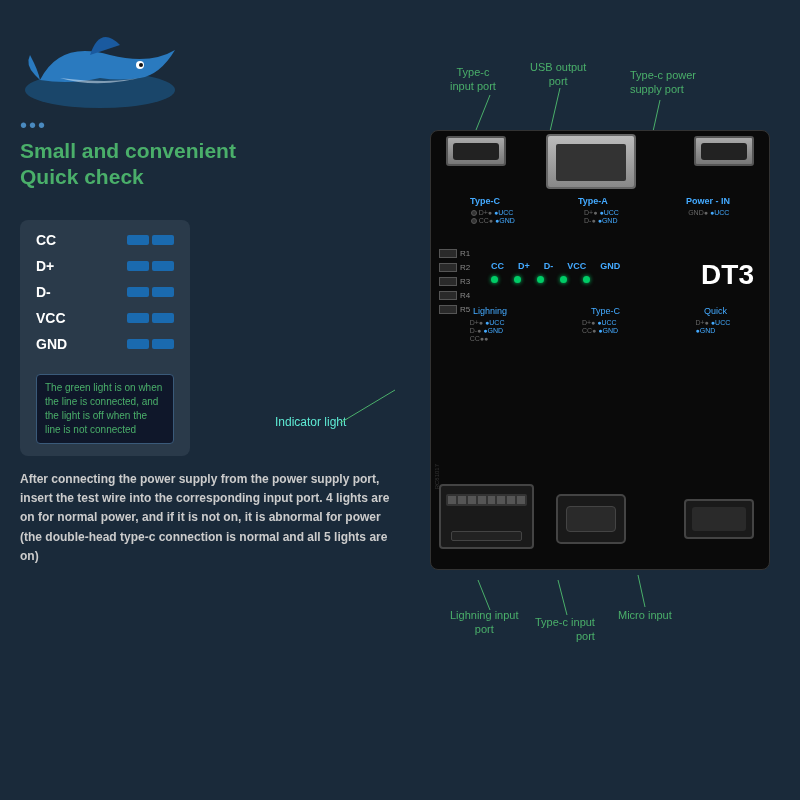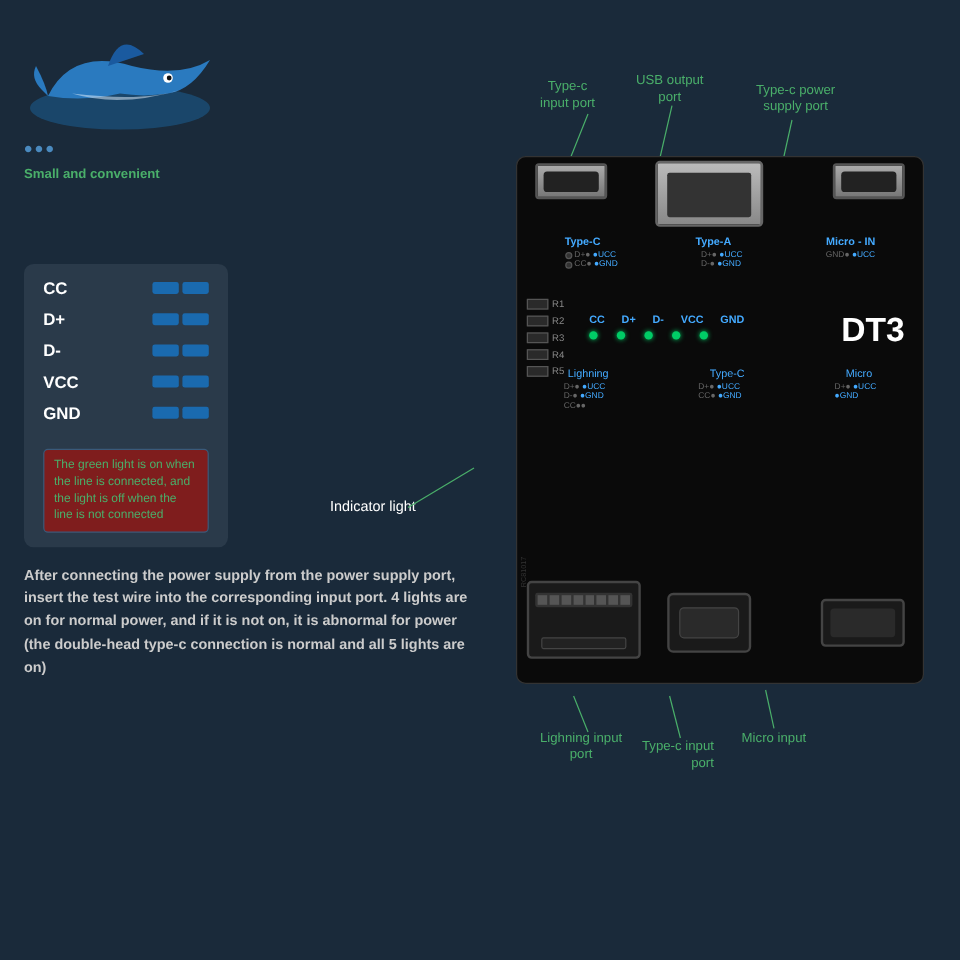--- a/index.html
+++ b/index.html
@@ -42,21 +42,21 @@
 
     .brand-name {
       font-size: 32px;
       font-weight: 900;
       color: #fff;
       letter-spacing: 2px;
     }
 
     .tagline1, .tagline2 {
       color: #4aaf6a;
-      font-size: 11px;
+      font-size: 21px;
       font-weight: bold;
       margin-top: 2px;
     }
 
     
     .indicator-panel {
       position: absolute;
       top: 220px;
       left: 20px;
       background: #2a3a4a;
@@ -86,21 +86,21 @@
 
     .bar {
       width: 22px;
       height: 10px;
       background: #1a6aaf;
       border-radius: 2px;
     }
 
     .indicator-note {
       margin-top: 22px;
-      background: #7f1d1d;
+      background: #0f172a;
       border: 1px solid #3a5a7a;
       border-radius: 4px;
       padding: 6px 8px;
       font-size: 10px;
       color: #4aaf6a;
       line-height: 1.4;
     }
 
     
     .description {
@@ -113,21 +113,21 @@
       line-height: 1.6;
       font-weight: bold;
     }
 
     
     .indicator-light-label {
       position: absolute;
       top: 415px;
       left: 275px;
       font-size: 12px;
-      color: #ffffff;
+      color: #5eead4;
       text-align: center;
     }
   </style>
 </head>
 <body>
 
 <div class="logo-area">
 
   <svg class="logo-shark" viewBox="0 0 160 90">
 
@@ -142,20 +142,21 @@
     <circle cx="120" cy="45" r="4" fill="#fff"></circle>
     <circle cx="121" cy="45" r="2" fill="#111"></circle>
 
     <path d="M40,58 Q80,70 130,55 Q100,65 40,58Z" fill="#e8f4ff" opacity="0.5"></path>
   </svg>
 
   <div class="brand-row">
     <span class="dots">•••</span>
   </div>
   <div class="tagline1">Small and convenient</div>
+  <div class="tagline2">Quick check</div>
 </div>
 
 <div class="indicator-panel">
   <div class="indicator-row">
     <span class="indicator-label">CC</span>
     <div class="indicator-bars">
       <div class="bar"></div>
       <div class="bar"></div>
     </div>
   </div>
@@ -206,21 +207,21 @@
 
   <line x1="567" y1="615" x2="558" y2="580" stroke="#4aaf6a" stroke-width="1"></line>
 
   <line x1="645" y1="607" x2="638" y2="575" stroke="#4aaf6a" stroke-width="1"></line>
 </svg>
 
 <div style="position:absolute;top:65px;left:450px;font-size:11px;color:#4aaf6a;text-align:center;line-height:1.3;">Type-c<br>input port</div>
 
 <div style="position:absolute;top:60px;left:530px;font-size:11px;color:#4aaf6a;text-align:center;line-height:1.3;">USB output<br>port</div>
 
-<div style="position:absolute;top:68px;left:630px;font-size:11px;color:#4aaf6a;text-align:center;line-height:1.3;">Type-c power<br>supply port</div>
+<div style="position:absolute;top:68px;left:630px;font-size:11px;color:#4aaf6a;text-align:left;line-height:1.3;">Type-c power<br>supply port</div>
 
 <div style="position:absolute;top:608px;left:450px;font-size:11px;color:#4aaf6a;text-align:center;line-height:1.3;">Lighning input<br>port</div>
 
 <div style="position:absolute;top:615px;left:535px;font-size:11px;color:#4aaf6a;text-align:right;line-height:1.3;">Type-c input<br>port</div>
 
 <div style="position:absolute;top:608px;left:618px;font-size:11px;color:#4aaf6a;text-align:center;line-height:1.3;">Micro input</div>
 
 <div class="description">After connecting the power supply from the power supply port, insert the test wire into the corresponding input port. 4 lights are on for normal power, and if it is not on, it is abnormal for power (the double-head type-c connection is normal and all 5 lights are on)</div>
 
 <div style="position:absolute;top:130px;left:430px;width:340px;height:440px;background:#0a0a0a;border-radius:8px;border:1px solid #333;">
@@ -233,21 +234,21 @@
     <div style="position:absolute;top:8px;left:8px;right:8px;bottom:6px;background:#333;border-radius:2px;"></div>
   </div>
 
   <div style="position:absolute;top:5px;right:15px;width:60px;height:30px;background:linear-gradient(180deg,#aaa,#777);border-radius:3px;border:2px solid #555;">
     <div style="position:absolute;top:5px;left:5px;right:5px;bottom:4px;background:#222;border-radius:3px;"></div>
   </div>
 
   <div style="position:absolute;top:65px;left:0;width:100%;display:flex;justify-content:space-around;font-size:9px;color:#44aaff;font-weight:bold;">
     <span>Type-C</span>
     <span>Type-A</span>
-    <span>Micro - IN</span>
+    <span>Power - IN</span>
   </div>
 
   <div style="position:absolute;top:78px;left:5px;right:5px;display:flex;justify-content:space-around;font-size:7px;color:#666;">
     <div style="display:flex;flex-direction:column;gap:1px;align-items:flex-start;">
       <div style="display:flex;gap:2px;align-items:center;font-size:7px;color:#666;">
           <span style="width:6px;height:6px;background:#333;border:1px solid #555;border-radius:50%;display:inline-block;"></span>
           <span>D+●</span> 
           <span style="color:#44aaff">●UCC</span>
         </div>
       <div style="display:flex;gap:2px;align-items:center;font-size:7px;color:#666;">
@@ -311,21 +312,21 @@
     <div style="width:7px;height:7px;border-radius:50%;background:#00cc66;box-shadow:0 0 4px #00cc66;"></div>
     <div style="width:7px;height:7px;border-radius:50%;background:#00cc66;box-shadow:0 0 4px #00cc66;"></div>
     <div style="width:7px;height:7px;border-radius:50%;background:#00cc66;box-shadow:0 0 4px #00cc66;"></div>
   </div>
 
   <div style="position:absolute;top:128px;right:15px;font-size:28px;font-weight:900;color:#fff;">DT3</div>
 
   <div style="position:absolute;top:175px;left:0;width:100%;display:flex;justify-content:space-around;font-size:9px;color:#44aaff;font-weight:normal;">
     <span>Lighning</span>
     <span>Type-C</span>
-    <span>Micro</span>
+    <span>Quick</span>
   </div>
 
   <div style="position:absolute;top:188px;left:0;right:0;display:flex;justify-content:space-around;font-size:7px;color:#666;">
     <div style="display:flex;flex-direction:column;gap:1px;">
       <div style="display:flex;gap:2px;">
         <span>D+●</span>
           <span style="color:#44aaff">●UCC</span>
       </div>
       <div style="display:flex;gap:2px;">
         <span>D-●</span>

